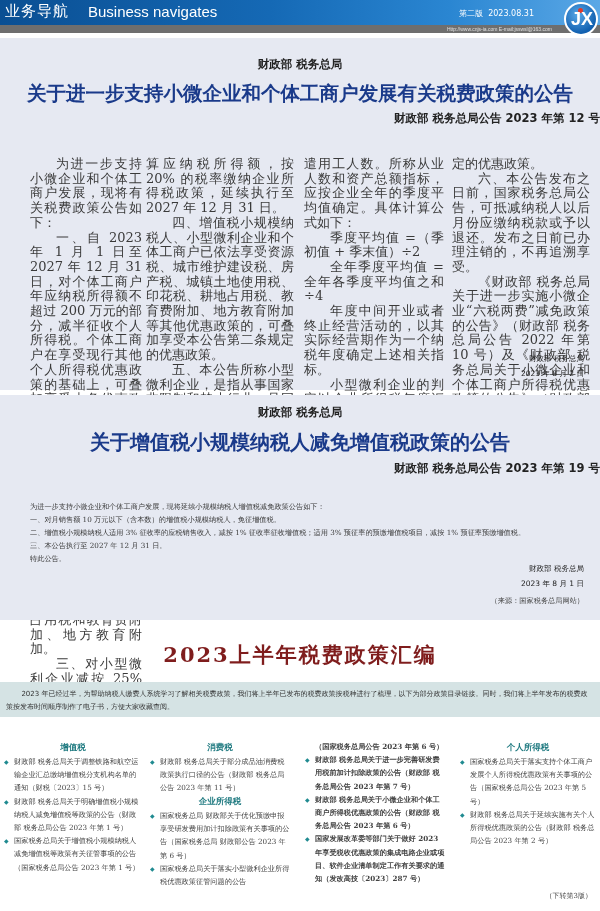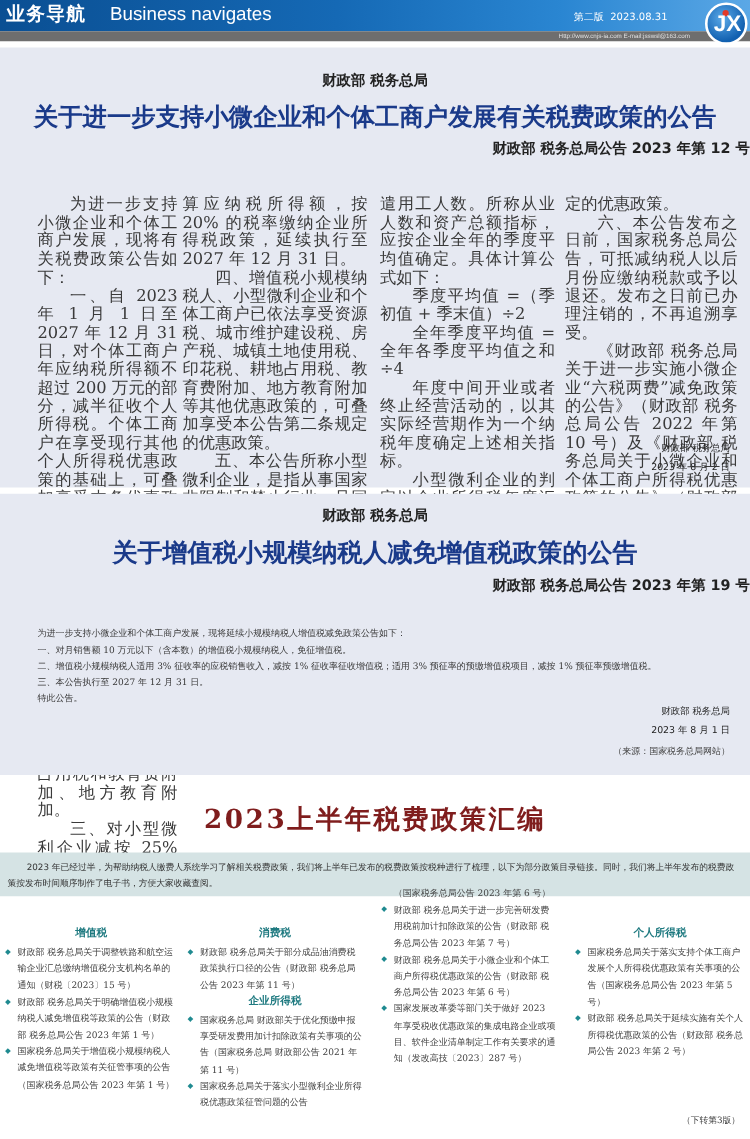--- a/index.html
+++ b/index.html
@@ -1,21 +1,21 @@
 <!DOCTYPE html>
 <html><head>
 <meta charset="utf-8">
 <style>
   * { box-sizing: border-box; margin: 0; padding: 0; }
   html, body { width: 600px; height: 911px; overflow: hidden; background: #ffffff; }
   body { font-family: "DejaVu Serif", "Liberation Serif", serif; color: #333; position: relative; }
 
   .header { position: absolute; left: 0; top: 0; width: 600px; height: 25px;
     background: linear-gradient(90deg, #0a4f93 0%, #1569b5 45%, #2a86d2 75%, #5ba8e6 100%); }
-  .header .cn { position: absolute; left: 5px; top: 2px; font-family: "DejaVu Sans", sans-serif; font-size: 15px; color: #fff; letter-spacing: 1px; font-weight: bold; }
+  .header .cn { position: absolute; left: 5px; top: 2px; font-family: "DejaVu Sans", sans-serif; font-size: 15px; color: #fff; letter-spacing: 1px; }
   .header .en { position: absolute; left: 88px; top: 3px; font-family: "Liberation Sans", sans-serif; font-size: 15px; color: #fff; }
   .header .edition { position: absolute; right: 66px; top: 8px; font-family: "DejaVu Sans", sans-serif; font-size: 8px; color: #fff; }
   .subbar { position: absolute; left: 0; top: 25px; width: 600px; height: 8px; background: #6e6e6e; }
   .subbar .url { position: absolute; right: 48px; top: 0px; font-family: "Liberation Sans", sans-serif; font-size: 5px; color: #e0e0e0; line-height: 8px; }
   .logo { position: absolute; left: 564px; top: 2px; width: 34px; height: 34px; border-radius: 50%;
     background: radial-gradient(circle at 40% 35%, #5aa9e8, #1160b0 70%); border: 2px solid #fff; }
   .logo .jx { position: absolute; left: 5px; top: 5px; font-family: "Liberation Sans", sans-serif; font-weight: bold; font-size: 18px; color: #fff; }
   .logo .dot { position: absolute; left: 12px; top: 4px; width: 5px; height: 5px; border-radius: 50%; background: #e23a2a; }
 
   .band { position: absolute; left: 0; width: 600px; background: #e6e9f2; }
@@ -134,26 +134,26 @@
 <div class="cat" style="left:150px; top:740px; width:140px;">
   <h3>消费税</h3>
   <ul>
     <li><span class="bullet">◆</span><span>财政部 税务总局关于部分成品油消费税政策执行口径的公告（财政部 税务总局公告 2023 年第 11 号）</span></li>
   </ul>
 </div>
 
 <div class="cat" style="left:150px; top:794px; width:140px;">
   <h3>企业所得税</h3>
   <ul>
-    <li><span class="bullet">◆</span><span>国家税务总局 财政部关于优化预缴申报享受研发费用加计扣除政策有关事项的公告（国家税务总局 财政部公告 2021 年第 11 号）</span></li>
+    <li><span class="bullet">◆</span><span>国家税务总局 财政部关于优化预缴申报享受研发费用加计扣除政策有关事项的公告（国家税务总局 财政部公告 2023 年第 6 号）</span></li>
     <li><span class="bullet">◆</span><span>国家税务总局关于落实小型微利企业所得税优惠政策征管问题的公告</span></li>
   </ul>
 </div>
 
-<div class="cat" style="left:305px; top:708px; width:140px;">
+<div class="cat" style="left:305px; top:740px; width:140px;font-weight:bold;">
   <div style="padding-left:10px;">（国家税务总局公告 2023 年第 6 号）</div>
   <ul>
     <li><span class="bullet">◆</span><span>财政部 税务总局关于进一步完善研发费用税前加计扣除政策的公告（财政部 税务总局公告 2023 年第 7 号）</span></li>
     <li><span class="bullet">◆</span><span>财政部 税务总局关于小微企业和个体工商户所得税优惠政策的公告（财政部 税务总局公告 2023 年第 6 号）</span></li>
     <li><span class="bullet">◆</span><span>国家发展改革委等部门关于做好 2023 年享受税收优惠政策的集成电路企业或项目、软件企业清单制定工作有关要求的通知（发改高技〔2023〕287 号）</span></li>
   </ul>
 </div>
 
 <div class="cat" style="left:460px; top:740px; width:136px;">
   <h3>个人所得税</h3>

